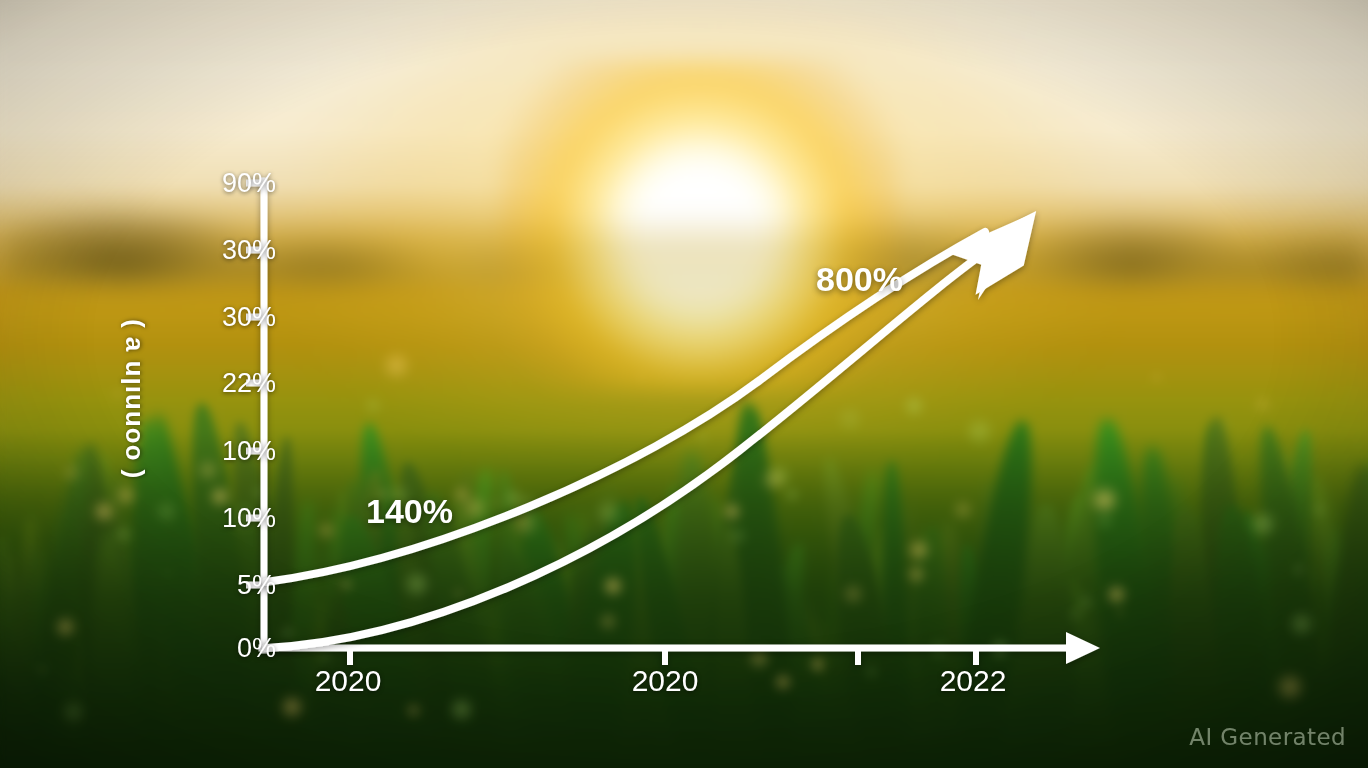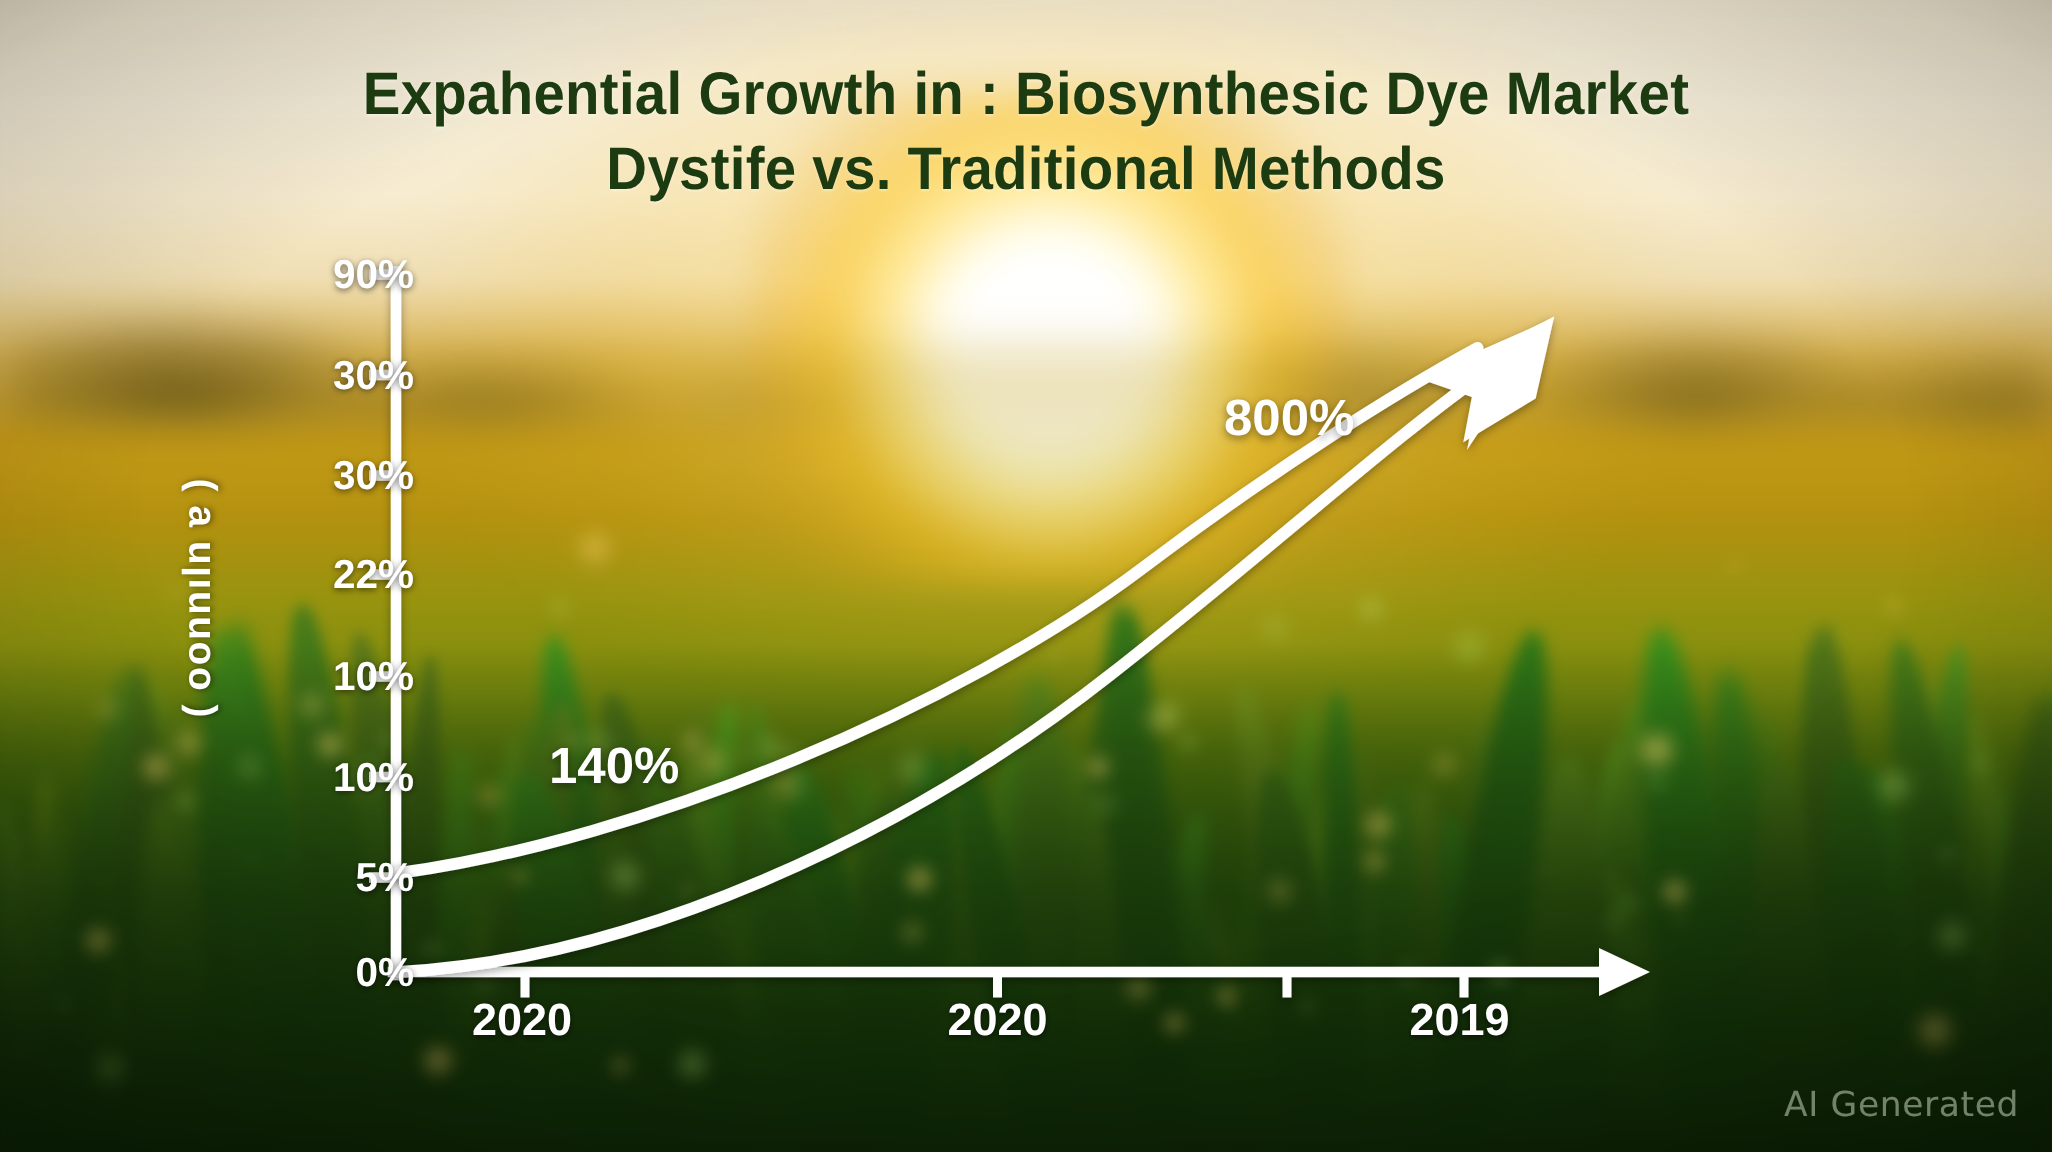--- a/index.html
+++ b/index.html
@@ -135,21 +135,21 @@
 
   
   .chart-svg {
     position: absolute;
     left: 0; top: 0;
     width: 1368px; height: 768px;
   }
   .tick-label {
     position: absolute;
     color: #fff;
-    font-weight: bold;
+    font-weight: normal;
     font-size: 27px;
     text-shadow: 0 1px 4px rgba(0,0,0,.55);
     white-space: nowrap;
   }
   .ytick { text-align: right; right: 1092px; }
   .xtick { text-align: center; top: 664px; font-size: 30px; }
   .yaxis-title {
     position: absolute;
     left: 116px;
     top: 318px;
@@ -668,24 +668,20 @@
       <div class="bokeh" style="left: 1254.26px; top: 395.759px; width: 17.588px; height: 17.588px; background: radial-gradient(circle, rgba(255, 214, 110, 0.32) 0%, rgba(255, 200, 80, 0) 70%);"></div>
       <div class="bokeh" style="left: 1287.77px; top: 610.491px; width: 27.243px; height: 27.243px; background: radial-gradient(circle, rgba(190, 235, 120, 0.36) 0%, rgba(170, 220, 110, 0) 70%);"></div>
       <div class="bokeh" style="left: 461.176px; top: 493.624px; width: 28.087px; height: 28.087px; background: radial-gradient(circle, rgba(255, 214, 110, 0.43) 0%, rgba(255, 200, 80, 0) 70%);"></div>
       <div class="bokeh" style="left: 341.093px; top: 579.259px; width: 11.1734px; height: 11.1734px; background: radial-gradient(circle, rgba(255, 214, 110, 0.67) 0%, rgba(255, 200, 80, 0) 70%);"></div>
       <div class="bokeh" style="left: 35.8469px; top: 663.02px; width: 13.1114px; height: 13.1114px; background: radial-gradient(circle, rgba(190, 235, 120, 0.19) 0%, rgba(170, 220, 110, 0) 70%);"></div>
       <div class="bokeh" style="left: 1105.59px; top: 583.909px; width: 21.214px; height: 21.214px; background: radial-gradient(circle, rgba(255, 214, 110, 0.69) 0%, rgba(255, 200, 80, 0) 70%);"></div>
     </div>
   <div class="bg-layer bg-blurpass"></div>
   <div class="bg-layer bg-vignette"></div>
 
-  <div class="title-block">
-    <div class="title-line">Expahential Growth in : Biosynthesic Dye Market</div>
-    <div class="title-line">Dystife vs. Traditional Methods</div>
-  </div>
 
   <svg class="chart-svg" viewBox="0 0 1368 768">
     <defs>
       <filter id="softshadow" x="-20%" y="-20%" width="140%" height="140%">
         <feDropShadow dx="0" dy="2" stdDeviation="3" flood-color="#000" flood-opacity="0.35"></feDropShadow>
       </filter>
     </defs>
 
     <g filter="url(#softshadow)">
 
@@ -723,19 +719,19 @@
   <div class="tick-label ytick" style="top:368px;">22%</div>
   <div class="tick-label ytick" style="top:436px;">10%</div>
   <div class="tick-label ytick" style="top:503px;">10%</div>
   <div class="tick-label ytick" style="top:570px;">5%</div>
   <div class="tick-label ytick" style="top:633px;">0%</div>
 
   <div class="yaxis-title">( oonnıln ɐ )</div>
 
   <div class="tick-label xtick" style="left:288px; width:120px;">2020</div>
   <div class="tick-label xtick" style="left:605px; width:120px;">2020</div>
-  <div class="tick-label xtick" style="left:913px; width:120px;">2019</div>
+  <div class="tick-label xtick" style="left:913px; width:120px;">2022</div>
 
   <div class="series-label" style="left:816px; top:260px;">800%</div>
   <div class="series-label" style="left:366px; top:492px;">140%</div>
 
   <div class="watermark">AI Generated</div>
 </div>
 
 </body></html>

